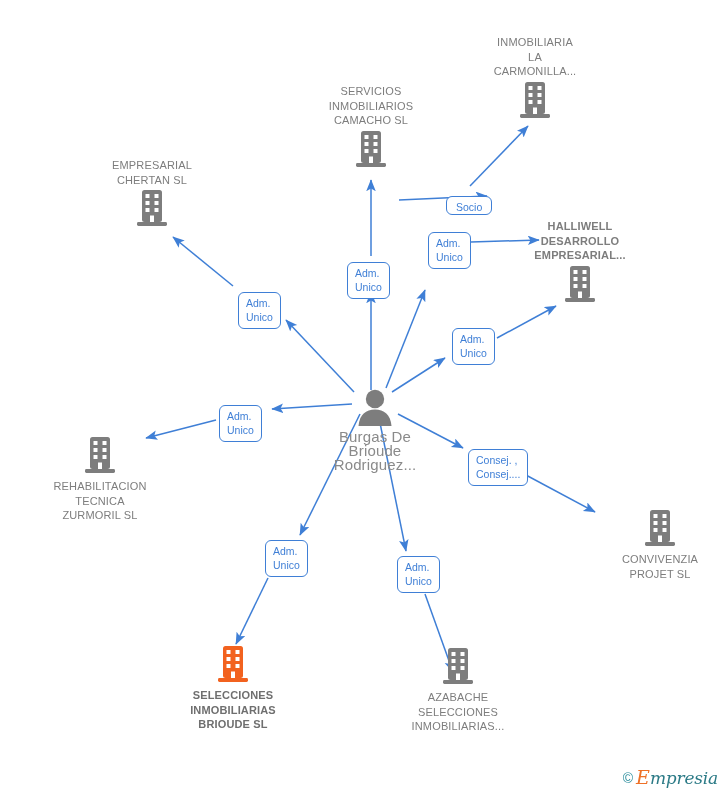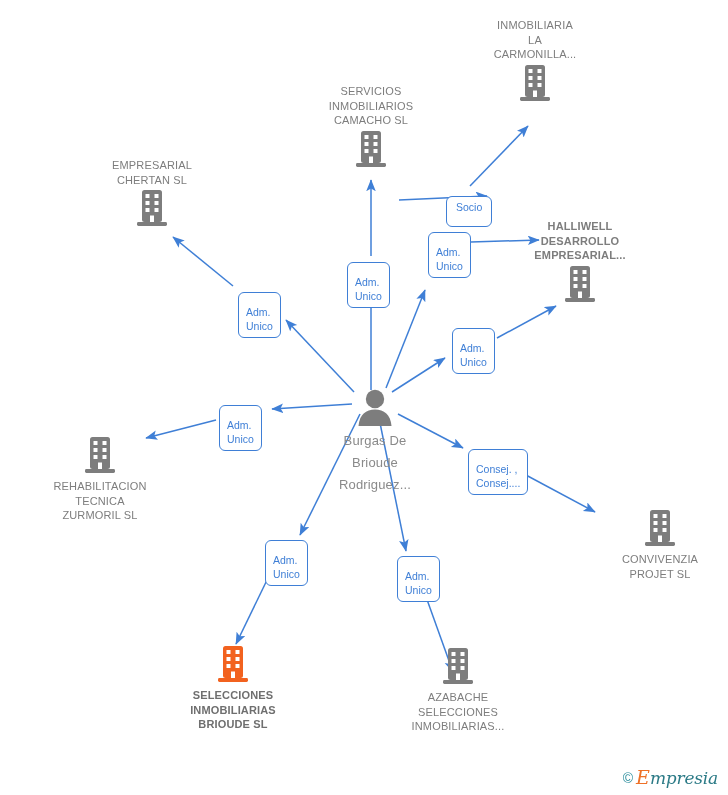--- a/index.html
+++ b/index.html
@@ -49,41 +49,41 @@
   .node .glyph {
     line-height: 0;
     height: 38px;
   }
   .node.label-below .glyph { margin-bottom: 4px; }
   .node.label-above .glyph { margin-top: 3px; }
 
   
   .node.person .label {
     color: #8a8a8a;
-    font-size: 13px;
-    line-height: 22px;
+    font-size: 15px;
+    line-height: 14px;
   }
 
   
   .edge-label {
     position: absolute;
     box-sizing: border-box;
     background: #ffffff;
     border: 1.4px solid #3f7fd6;
     border-radius: 6px;
     color: #3f7fd6;
     font-size: 10.5px;
     line-height: 14px;
-    padding: 12px 7px 4px 7px;
+    padding: 3px 7px 4px 7px;
     white-space: pre-line;
     text-align: left;
     cursor: pointer;
   }
   .edge-label.one-line {
-    padding: 3px 9px 12px 9px;
+    padding: 3px 9px 0 9px;
   }
 
   
   #watermark {
     position: absolute;
     right: 10px;
     bottom: 6px;
     font-size: 16px;
     line-height: 20px;
     white-space: nowrap;
@@ -157,21 +157,21 @@
       <svg width="46" height="38" viewBox="0 0 46 38" xmlns="http://www.w3.org/2000/svg">
         <circle cx="23" cy="11" r="9.2" fill="#7d7d7d"></circle>
         <path d="M6.5 38 C7.4 26.4 14 21.5 23 21.5 C32 21.5 38.6 26.4 39.5 38 Z" fill="#7d7d7d"></path>
       </svg>
     </div>
     <div class="label">Burgas De
 Brioude
 Rodriguez...</div>
   </div>
 
-  <div class="node label-above" style="left:535px; top:18px;">
+  <div class="node label-above" style="left:535px; top:35px;">
     <div class="label">INMOBILIARIA
 LA
 CARMONILLA...</div>
     <div class="glyph">
       <svg width="30" height="36" viewBox="0 0 30 36" xmlns="http://www.w3.org/2000/svg">
         <rect x="5" y="0" width="20" height="32" rx="2.5" fill="#7d7d7d"></rect>
         <rect x="0" y="32" width="30" height="4" rx="1.4" fill="#7d7d7d"></rect>
         <g fill="#ffffff">
           <rect x="8.5" y="4" width="4" height="4"></rect>
             <rect x="17.5" y="4" width="4" height="4"></rect>

